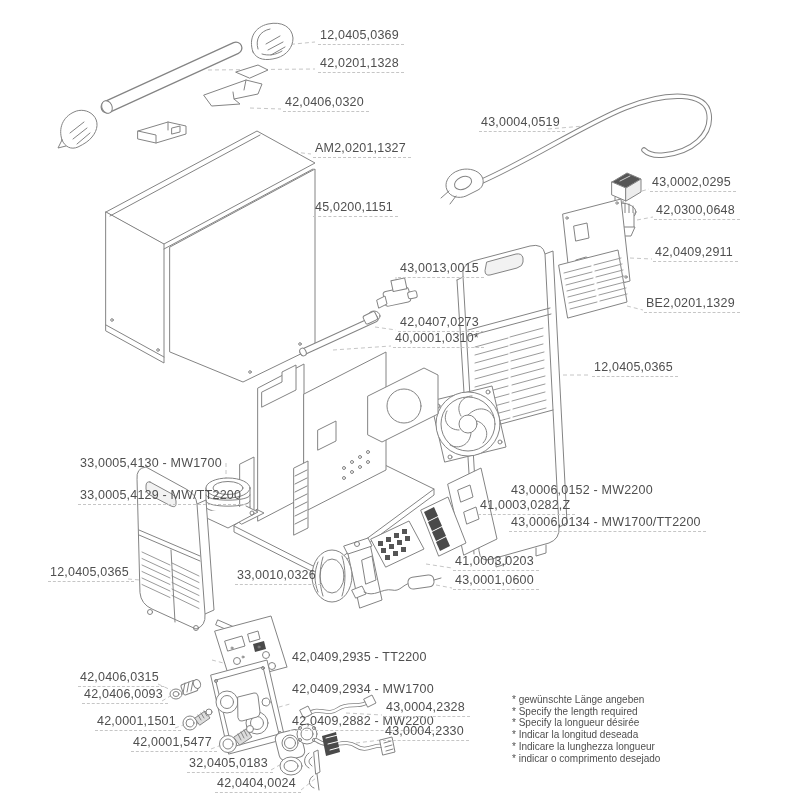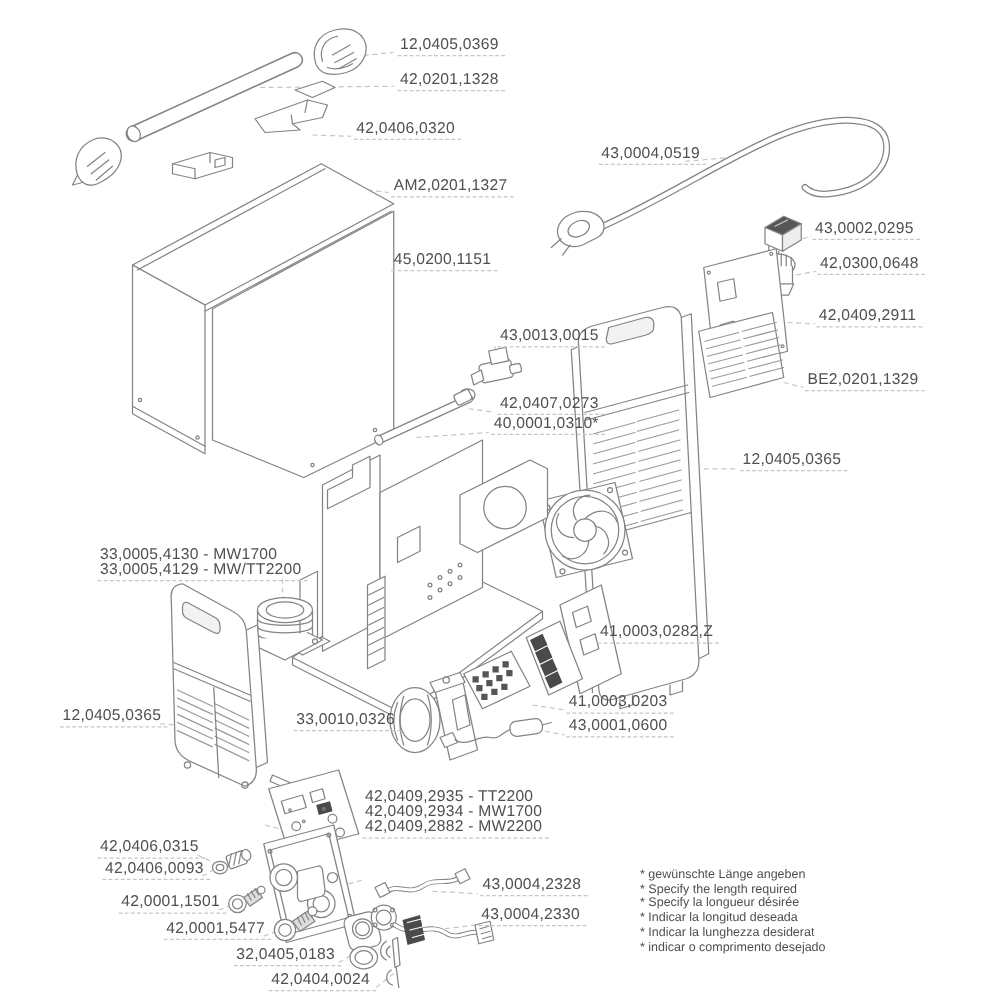--- a/index.html
+++ b/index.html
@@ -2,21 +2,21 @@
 <html><head>
 <meta charset="utf-8">
 <style>
   html,body{margin:0;padding:0;background:#fff;}
   #stage{position:relative;width:800px;height:800px;background:#fff;overflow:hidden;
          font-family:"Liberation Sans",sans-serif;}
   #artwork{position:absolute;left:0;top:0;}
   .lbl{position:absolute;font-size:12.5px;line-height:12px;letter-spacing:.2px;
        color:#4f4f4f;white-space:nowrap;border-bottom:1px dashed #c6c6c6;
        padding:0 5px 3px 2px;}
-  .lbl .ln{display:block;}
+  .lbl .ln{display:block;margin-top:20px;}
   .fnote{position:absolute;font-size:10px;line-height:11.7px;color:#4f4f4f;white-space:nowrap;}
   .fnote .ln{display:block;}
 </style>
 </head>
 <body>
 
 <div id="stage">
 
 <svg id="artwork" width="800" height="800" viewBox="0 0 800 800">
 
@@ -398,20 +398,24 @@
 <div class="lbl" style="left:398px;top:262px">43,0013,0015</div>
 <div class="lbl" style="left:398px;top:316px">42,0407,0273</div>
 <div class="lbl" style="left:393px;top:332px">40,0001,0310*</div>
 <div class="lbl" style="left:592px;top:361px">12,0405,0365</div>
 
 <div class="lbl" style="left:78px;top:437px">
   <span class="ln">33,0005,4130 - MW1700</span>
   <span class="ln">33,0005,4129 - MW/TT2200</span>
 </div>
 
+<div class="lbl" style="left:509px;top:464px">
+  <span class="ln">43,0006,0152 - MW2200</span>
+  <span class="ln">43,0006,0134 - MW1700/TT2200</span>
+</div>
 
 <div class="lbl" style="left:478px;top:499px">41,0003,0282,Z</div>
 <div class="lbl" style="left:453px;top:555px">41,0003,0203</div>
 <div class="lbl" style="left:453px;top:574px">43,0001,0600</div>
 <div class="lbl" style="left:48px;top:566px">12,0405,0365</div>
 <div class="lbl" style="left:235px;top:569px">33,0010,0326</div>
 
 
 <div class="lbl" style="left:78px;top:671px">42,0406,0315</div>
 <div class="lbl" style="left:82px;top:688px">42,0406,0093</div>
@@ -428,17 +432,17 @@
 
 
 <div class="lbl" style="left:384px;top:701px">43,0004,2328</div>
 <div class="lbl" style="left:383px;top:725px">43,0004,2330</div>
 
 <div class="fnote" style="left:512px;top:694px">
   <span class="ln">* gewünschte Länge angeben</span>
   <span class="ln">* Specify the length required</span>
   <span class="ln">* Specify la longueur désirée</span>
   <span class="ln">* Indicar la longitud deseada</span>
-  <span class="ln">* Indicar la lunghezza desiderat</span>
+  <span class="ln">* Indicare la lunghezza longueur</span>
   <span class="ln">* indicar o comprimento desejado</span>
 </div>
 
 </div>
 
 </body></html>

